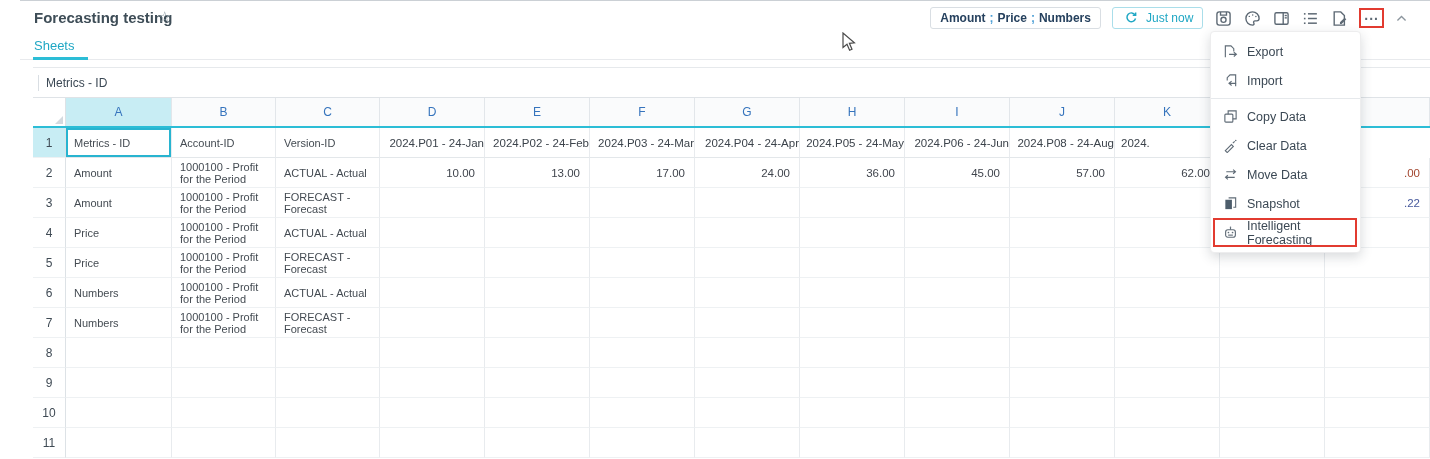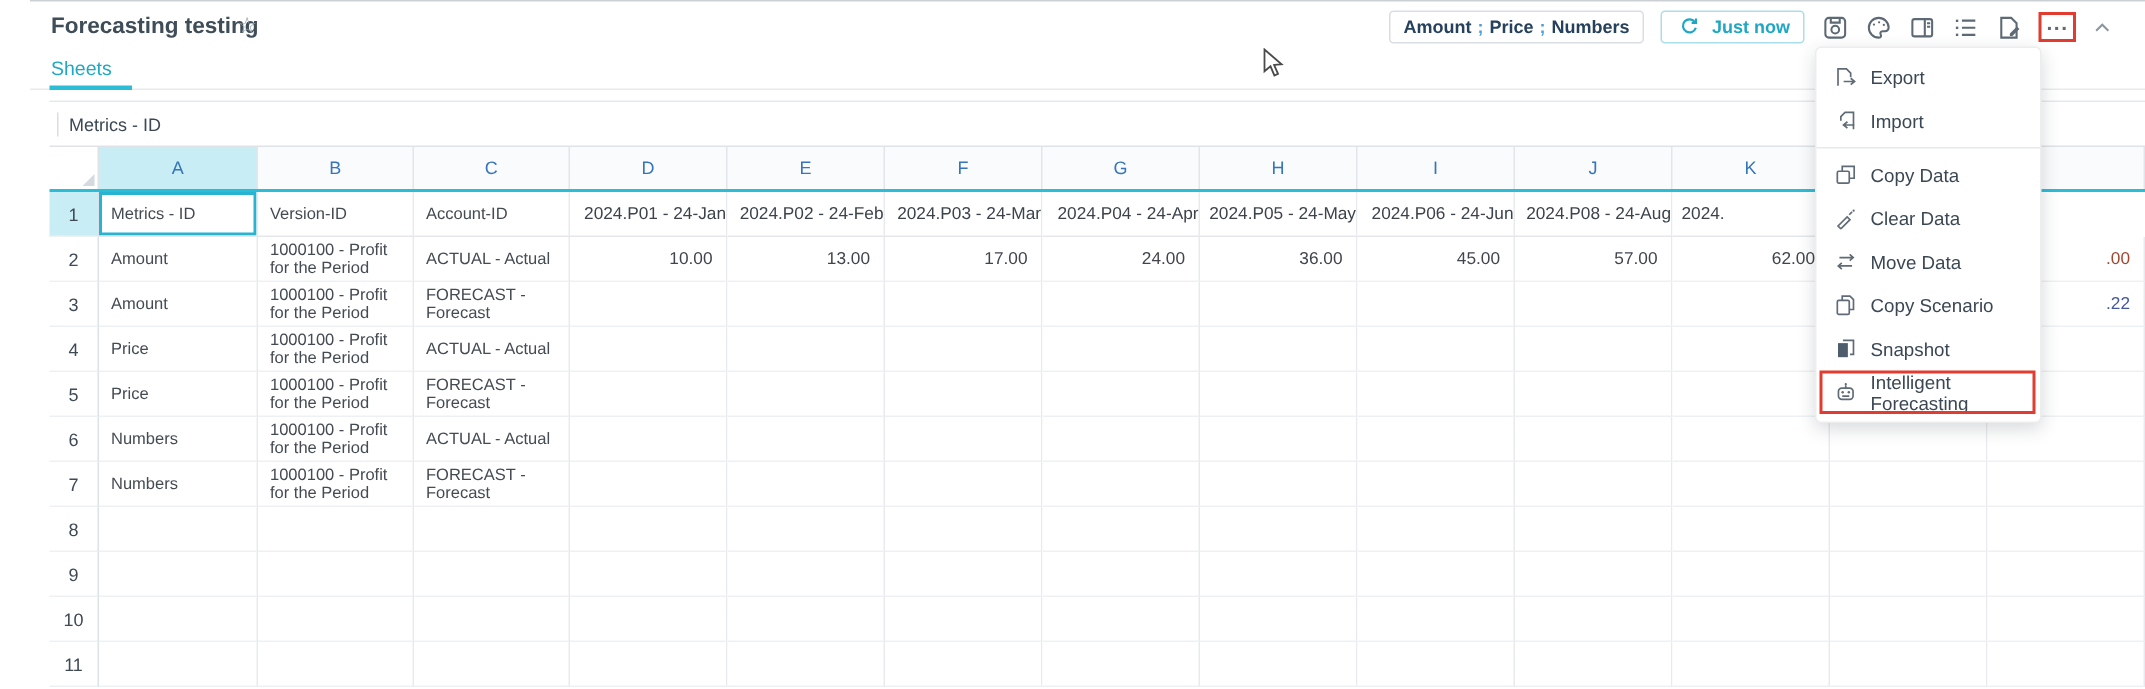--- a/index.html
+++ b/index.html
@@ -11,21 +11,21 @@
   .titlebar { position:absolute; left:0; top:0; width:1412px; height:32px; }
   .page-title { position:absolute; left:14px; top:8px; font-size:15px; font-weight:bold; color:#3e4d57; }
   .star { position:absolute; left:138px; top:7px; font-size:15px; color:#93a0a8; cursor:default; }
 
   
   .toolbar { position:absolute; top:6px; right:24px; display:flex; align-items:center; gap:11px; height:22px; }
   .pill { display:flex; align-items:center; border:1px solid #d9dee3; border-radius:3px; height:22px;
           padding:0 9px; font-size:12px; background:#fff; }
   .pill.metrics { color:#26415e; font-weight:bold; gap:4px; }
   .pill.metrics .sep { color:#4d9fd6; font-weight:bold; }
-  .pill.refresh { border-color:#aadeea; color:#1fa7c4; font-weight:bold; gap:6px; }
+  .pill.refresh { border-color:#aadeea; color:#1fa7c4; font-weight:normal; gap:6px; }
   .tb-icon { display:flex; align-items:center; justify-content:center; width:18px; height:18px; }
   .tb-icon svg { display:block; }
   .more-btn { border:2px solid #e23b30; color:#5d6974; font-weight:bold; font-size:14px; line-height:8px;
               padding:0 3px 7px 3px; height:20px; display:flex; align-items:flex-end; letter-spacing:1px; background:#fff; }
   .chev { display:flex; align-items:center; }
 
   
   .tabsrow { position:absolute; left:0; top:32px; width:1412px; height:27px; border-bottom:1px solid #e8eaed; }
   .tab { position:absolute; left:14px; top:5px; font-size:13px; color:#1fa7c4; padding-bottom:16px; }
   .tab-underline { position:absolute; left:13px; top:24px; width:55px; height:3px; background:#2cbdd6; }
@@ -173,24 +173,24 @@
         <div class="cell">K</div>
         <div class="cell"></div>
         <div class="cell"></div>
       </div>
       <div class="grow hdr">
         <div class="cell rownum selbg">1</div>
         <div class="cell bodycell text selected">
           <span>Metrics - ID</span>
         </div>
         <div class="cell bodycell text">
+          <span>Account-ID</span>
+        </div>
+        <div class="cell bodycell text">
           <span>Version-ID</span>
-        </div>
-        <div class="cell bodycell text">
-          <span>Account-ID</span>
         </div>
         <div class="cell bodycell period">
           <span>2024.P01 - 24-Jan</span>
         </div>
         <div class="cell bodycell period">
           <span>2024.P02 - 24-Feb</span>
         </div>
         <div class="cell bodycell period">
           <span>2024.P03 - 24-Mar</span>
         </div>
@@ -665,27 +665,20 @@
           <circle cx="13.6" cy="2.6" r="0.8" fill="#5f6b76" stroke="none"></circle>
       </svg>
       <span>Clear Data</span>
     </div>
     <div class="menu-item">
       <svg width="15" height="15" viewBox="0 0 16 16" fill="none" stroke="#5f6b76" stroke-width="1.2">
         <path d="M3.5 5 H13 M10.8 2.8 L13.3 5 l-2.5 2.2"></path>
           <path d="M12.5 11 H3 M5.2 8.8 L2.7 11 l2.5 2.2"></path>
       </svg>
       <span>Move Data</span>
-    </div>
-    <div class="menu-item">
-      <svg width="15" height="15" viewBox="0 0 16 16" fill="none" stroke="#5f6b76" stroke-width="1.2">
-        <path d="M5.5 4.5 V1.5 h5.5 l2.5 2.5 V11 h-3"></path>
-          <rect x="2" y="4.5" width="8.5" height="10" rx="1"></rect>
-      </svg>
-      <span>Copy Scenario</span>
     </div>
     <div class="menu-item">
       <svg width="15" height="15" viewBox="0 0 16 16" fill="none" stroke="#5f6b76" stroke-width="1.2">
         <path d="M6 2 h7.5 v10 h-2.5"></path>
           <rect x="2.5" y="4" width="7" height="10" fill="#4d5d6b" stroke="none"></rect>
       </svg>
       <span>Snapshot</span>
     </div>
     <div class="menu-item highlighted">
       <svg width="15" height="15" viewBox="0 0 16 16" fill="none" stroke="#5f6b76" stroke-width="1.2">

